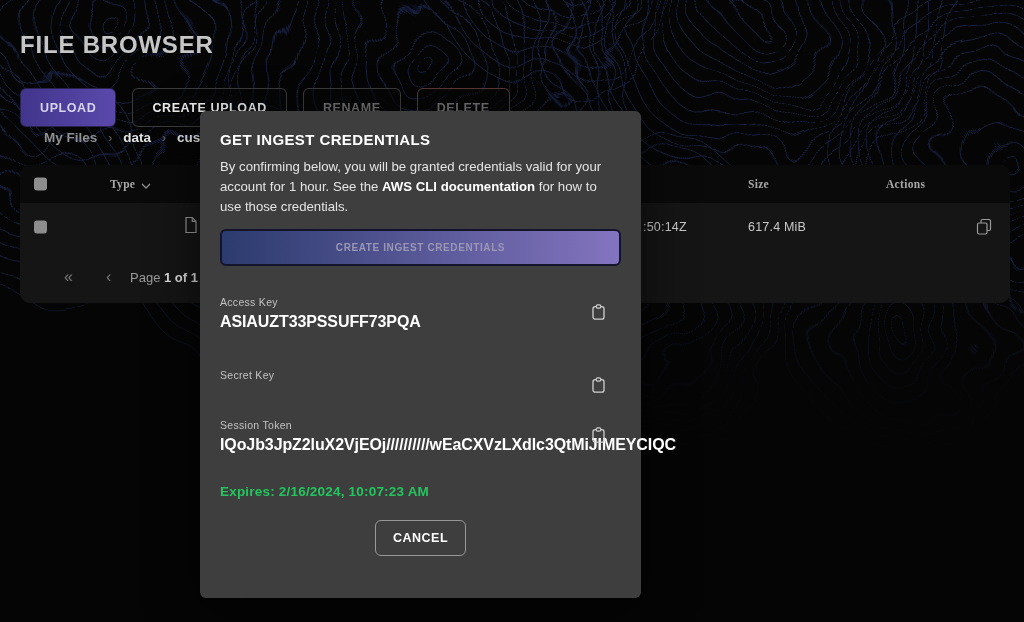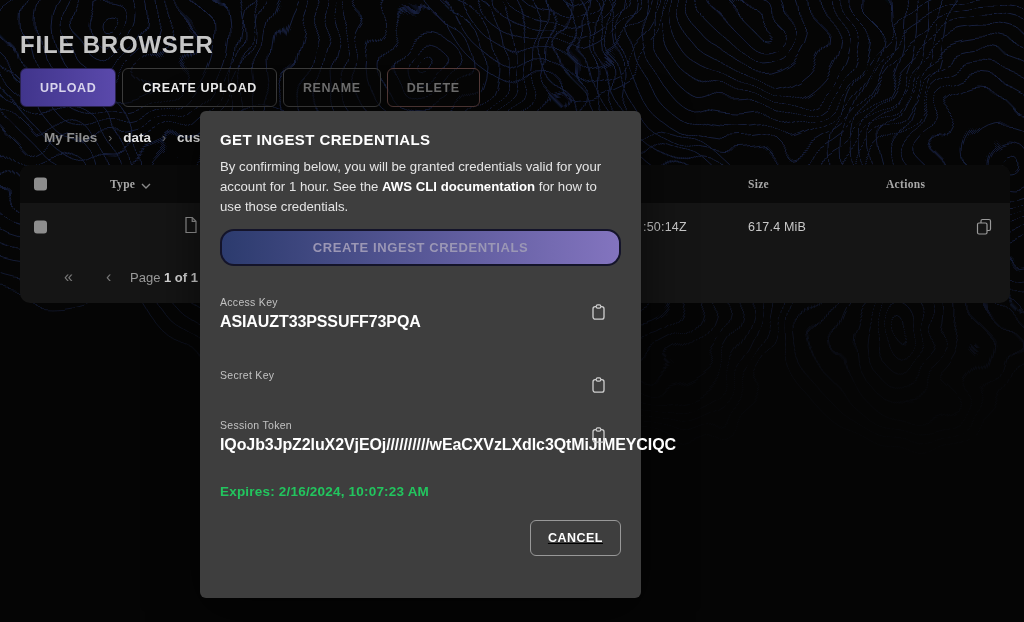--- a/index.html
+++ b/index.html
@@ -10,21 +10,21 @@
     -webkit-font-smoothing:antialiased;
   }
   
   .bg{position:absolute;inset:0;z-index:0;}
   .bg svg{display:block;}
   .bg-fade{position:absolute;inset:0;z-index:0;
     background:linear-gradient(180deg,rgba(5,5,5,0) 0%,rgba(5,5,5,.15) 40%,rgba(5,5,5,.88) 62%,#050505 78%);}
   
   .page-title{position:absolute;left:20px;top:31px;z-index:1;
     font-size:24px;font-weight:700;color:#c6c6c6;letter-spacing:.8px;}
-  .toolbar{position:absolute;left:20px;top:68px;z-index:1;display:flex;gap:6px;}
+  .toolbar{position:absolute;left:20px;top:88px;z-index:1;display:flex;gap:16px;}
   .toolbar button{
     height:39px;padding:0 19px;border-radius:6px;cursor:pointer;
     font-family:inherit;font-size:12.5px;font-weight:700;letter-spacing:.6px;
     background:rgba(8,8,8,.55);border:1px solid #3b3b3b;color:#ededed;
   }
   .btn-upload{background:linear-gradient(90deg,#41358c,#5a49ab)!important;
     border:1px solid #2a2350!important;color:#d8d4ec!important;}
   .btn-disabled{color:#707070!important;}
   .btn-delete{border:1px solid #543a38!important;}
   .breadcrumb{position:absolute;left:20px;top:130px;z-index:1;display:flex;align-items:center;gap:11px;
@@ -47,31 +47,31 @@
   .pag-text{font-size:13px;color:#9a9a9a;}
   .pag-text b{color:#dadada;}
   .icon-btn{cursor:pointer;background:none;border:none;padding:0;line-height:0;}
   
   .modal{position:absolute;left:200px;top:111px;width:441px;height:487px;z-index:5;
     background:#3e3e3e;border-radius:6px;box-sizing:border-box;padding:20px;
     box-shadow:0 14px 50px rgba(0,0,0,.6);}
   .modal-title{font-size:15px;font-weight:700;color:#ffffff;letter-spacing:.4px;}
   .modal-body{margin-top:9px;font-size:13.2px;line-height:20px;color:#e4e4e4;width:385px;}
   .modal-body b{color:#ffffff;}
-  .create-btn{margin-top:12px;width:100%;height:37px;border-radius:14px;cursor:pointer;
+  .create-btn{margin-top:12px;width:100%;height:37px;border-radius:6px;cursor:pointer;
     border:2px solid #14142a;background:linear-gradient(90deg,#2c3b6e,#8374bf);
-    color:#9b97b5;font-family:inherit;font-size:13px;font-weight:700;letter-spacing:.6px;}
+    color:#9b97b5;font-family:inherit;font-size:10px;font-weight:700;letter-spacing:.6px;}
   .field{position:relative;margin-top:38px;}
   .field-first{margin-top:30px;}
   .field-label{font-size:10.5px;color:#c2c2c2;letter-spacing:.3px;}
   .field-value{margin-top:5px;font-size:16px;font-weight:700;color:#ffffff;
     letter-spacing:-.1px;white-space:nowrap;}
   .copy-btn{position:absolute;right:16px;top:8px;}
   .expires{margin-top:30px;font-size:13.5px;font-weight:700;color:#22c55e;letter-spacing:.2px;}
-  .cancel-row{margin-top:21px;display:flex;justify-content:flex-end;text-decoration:underline;}
+  .cancel-row{margin-top:21px;display:flex;justify-content:center;}
   .cancel-btn{height:36px;padding:0 17px;border-radius:6px;cursor:pointer;
     background:transparent;border:1px solid #989898;color:#ffffff;
     font-family:inherit;font-size:12.5px;font-weight:700;letter-spacing:.5px;}
 </style>
 </head>
 <body>
 
 <div class="bg">
   <svg width="1024" height="622" viewBox="0 0 1024 622">
     <defs>

